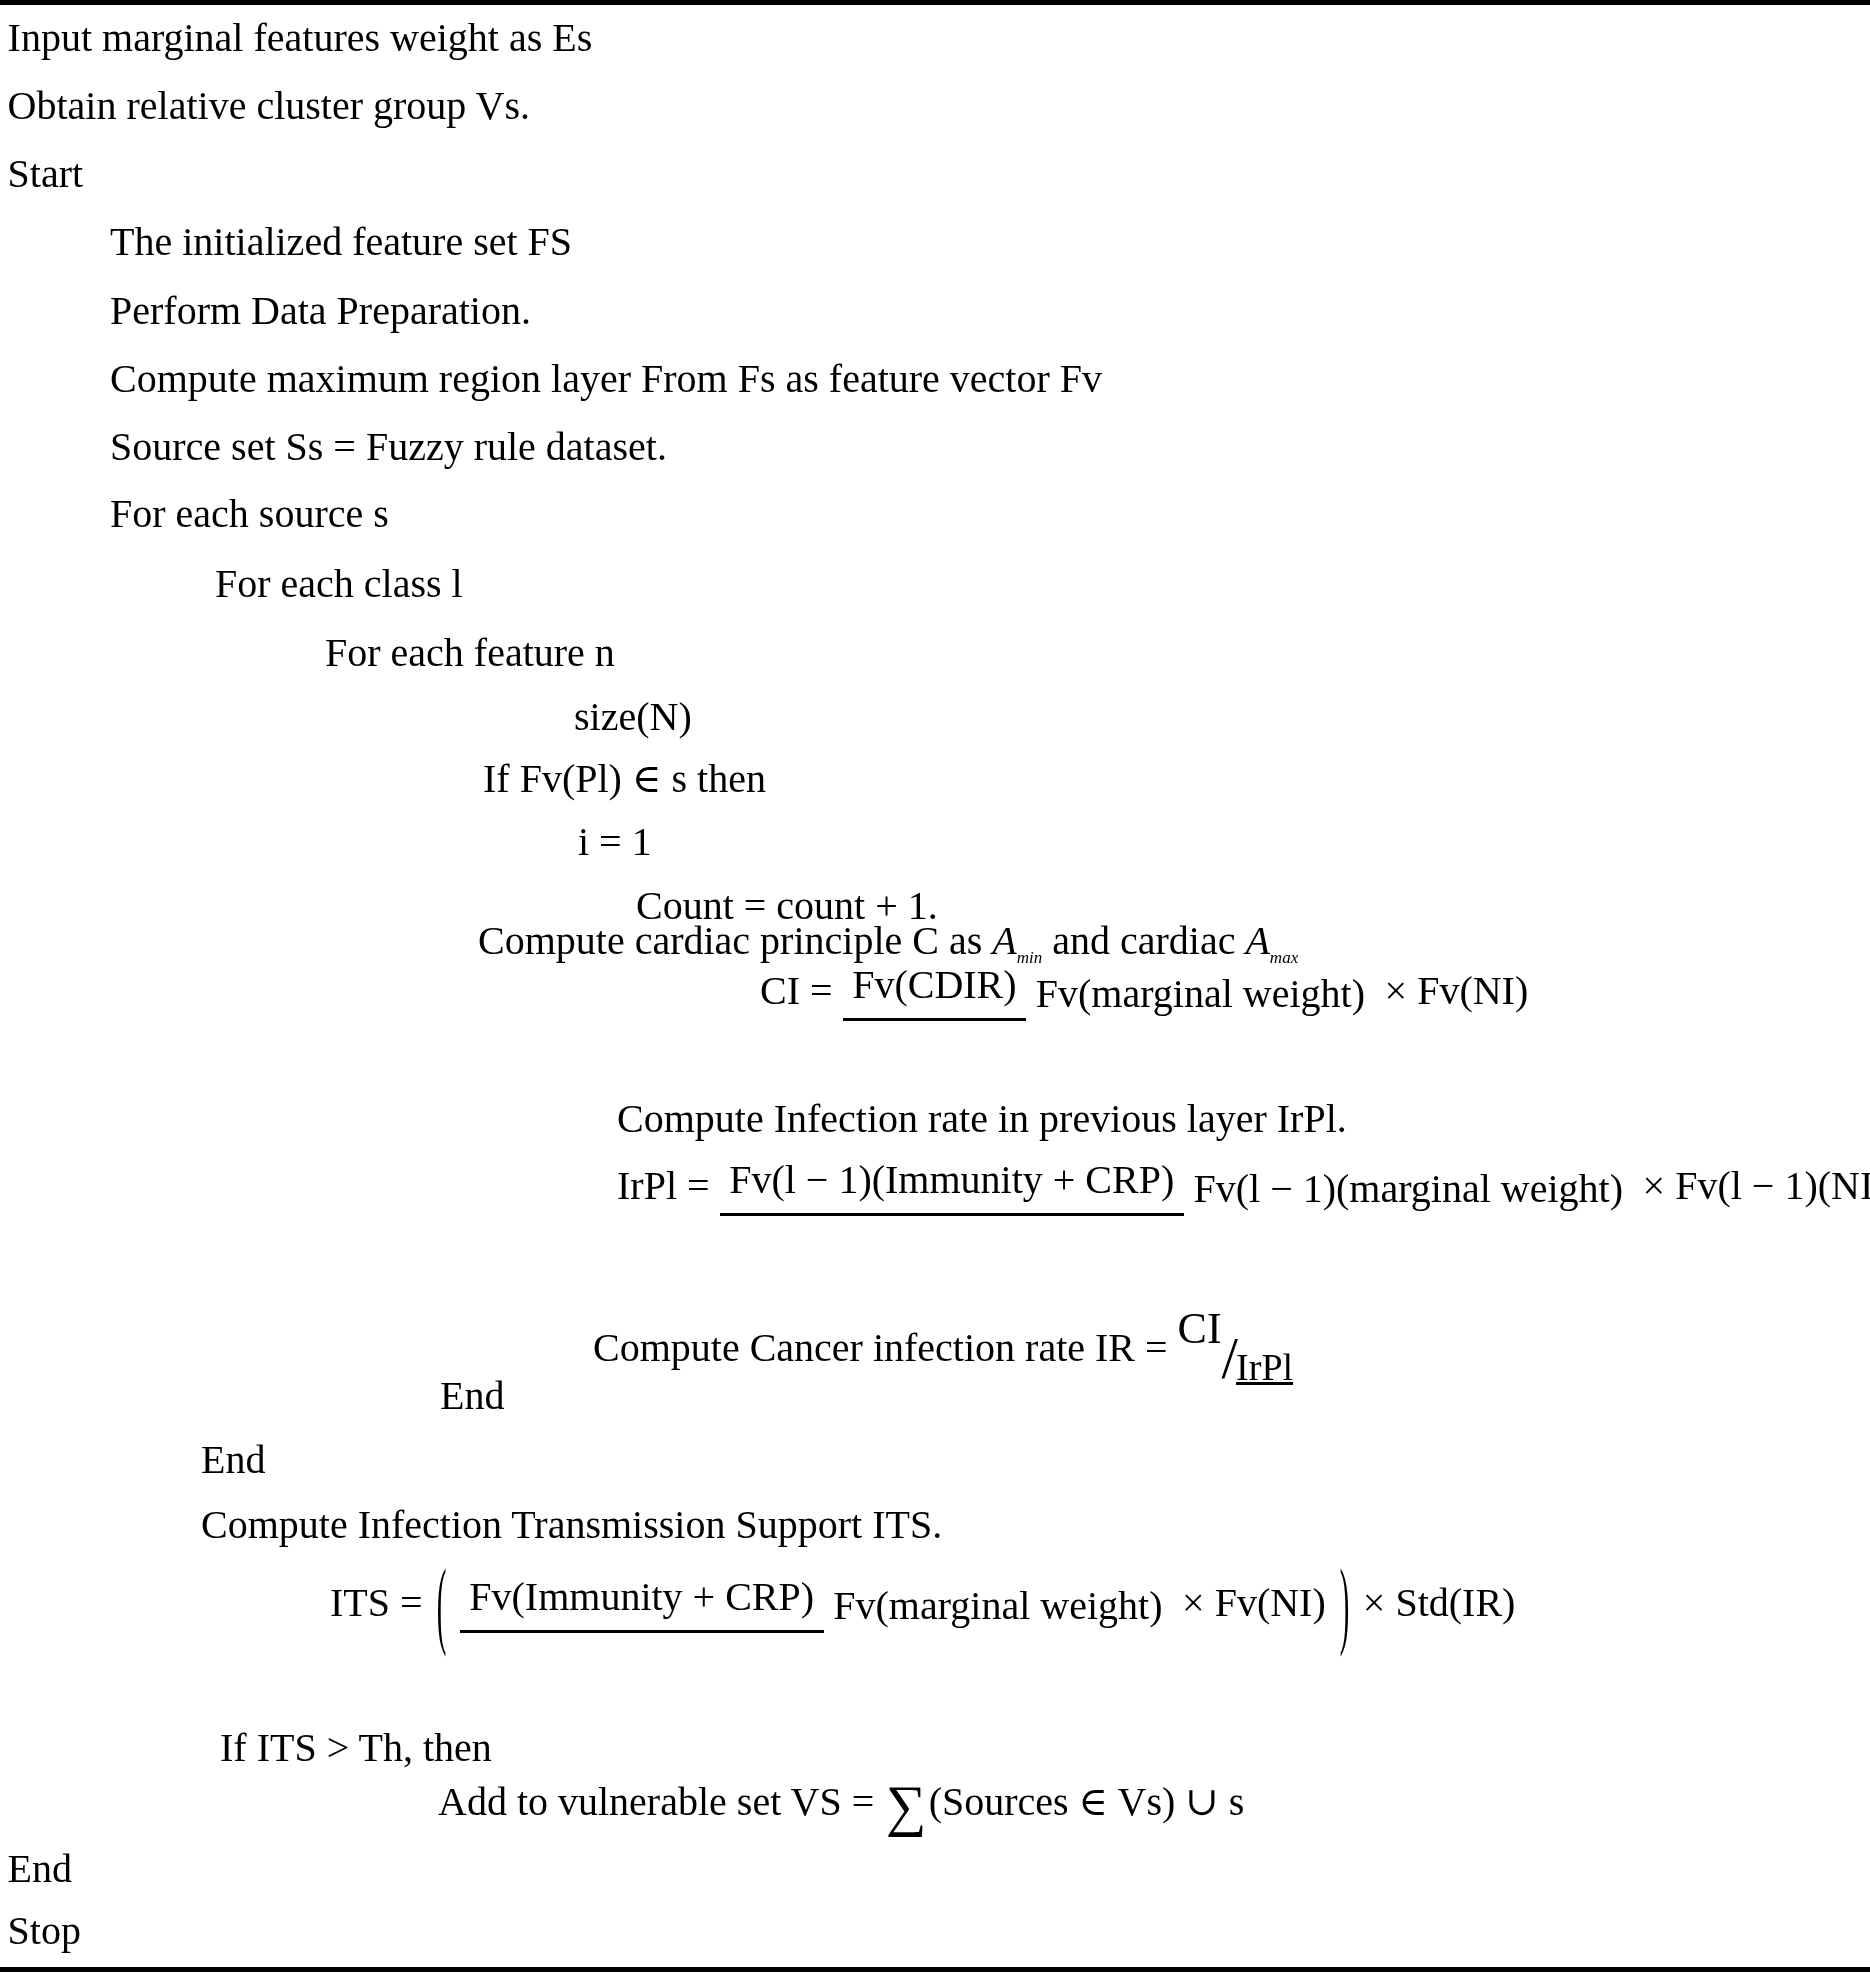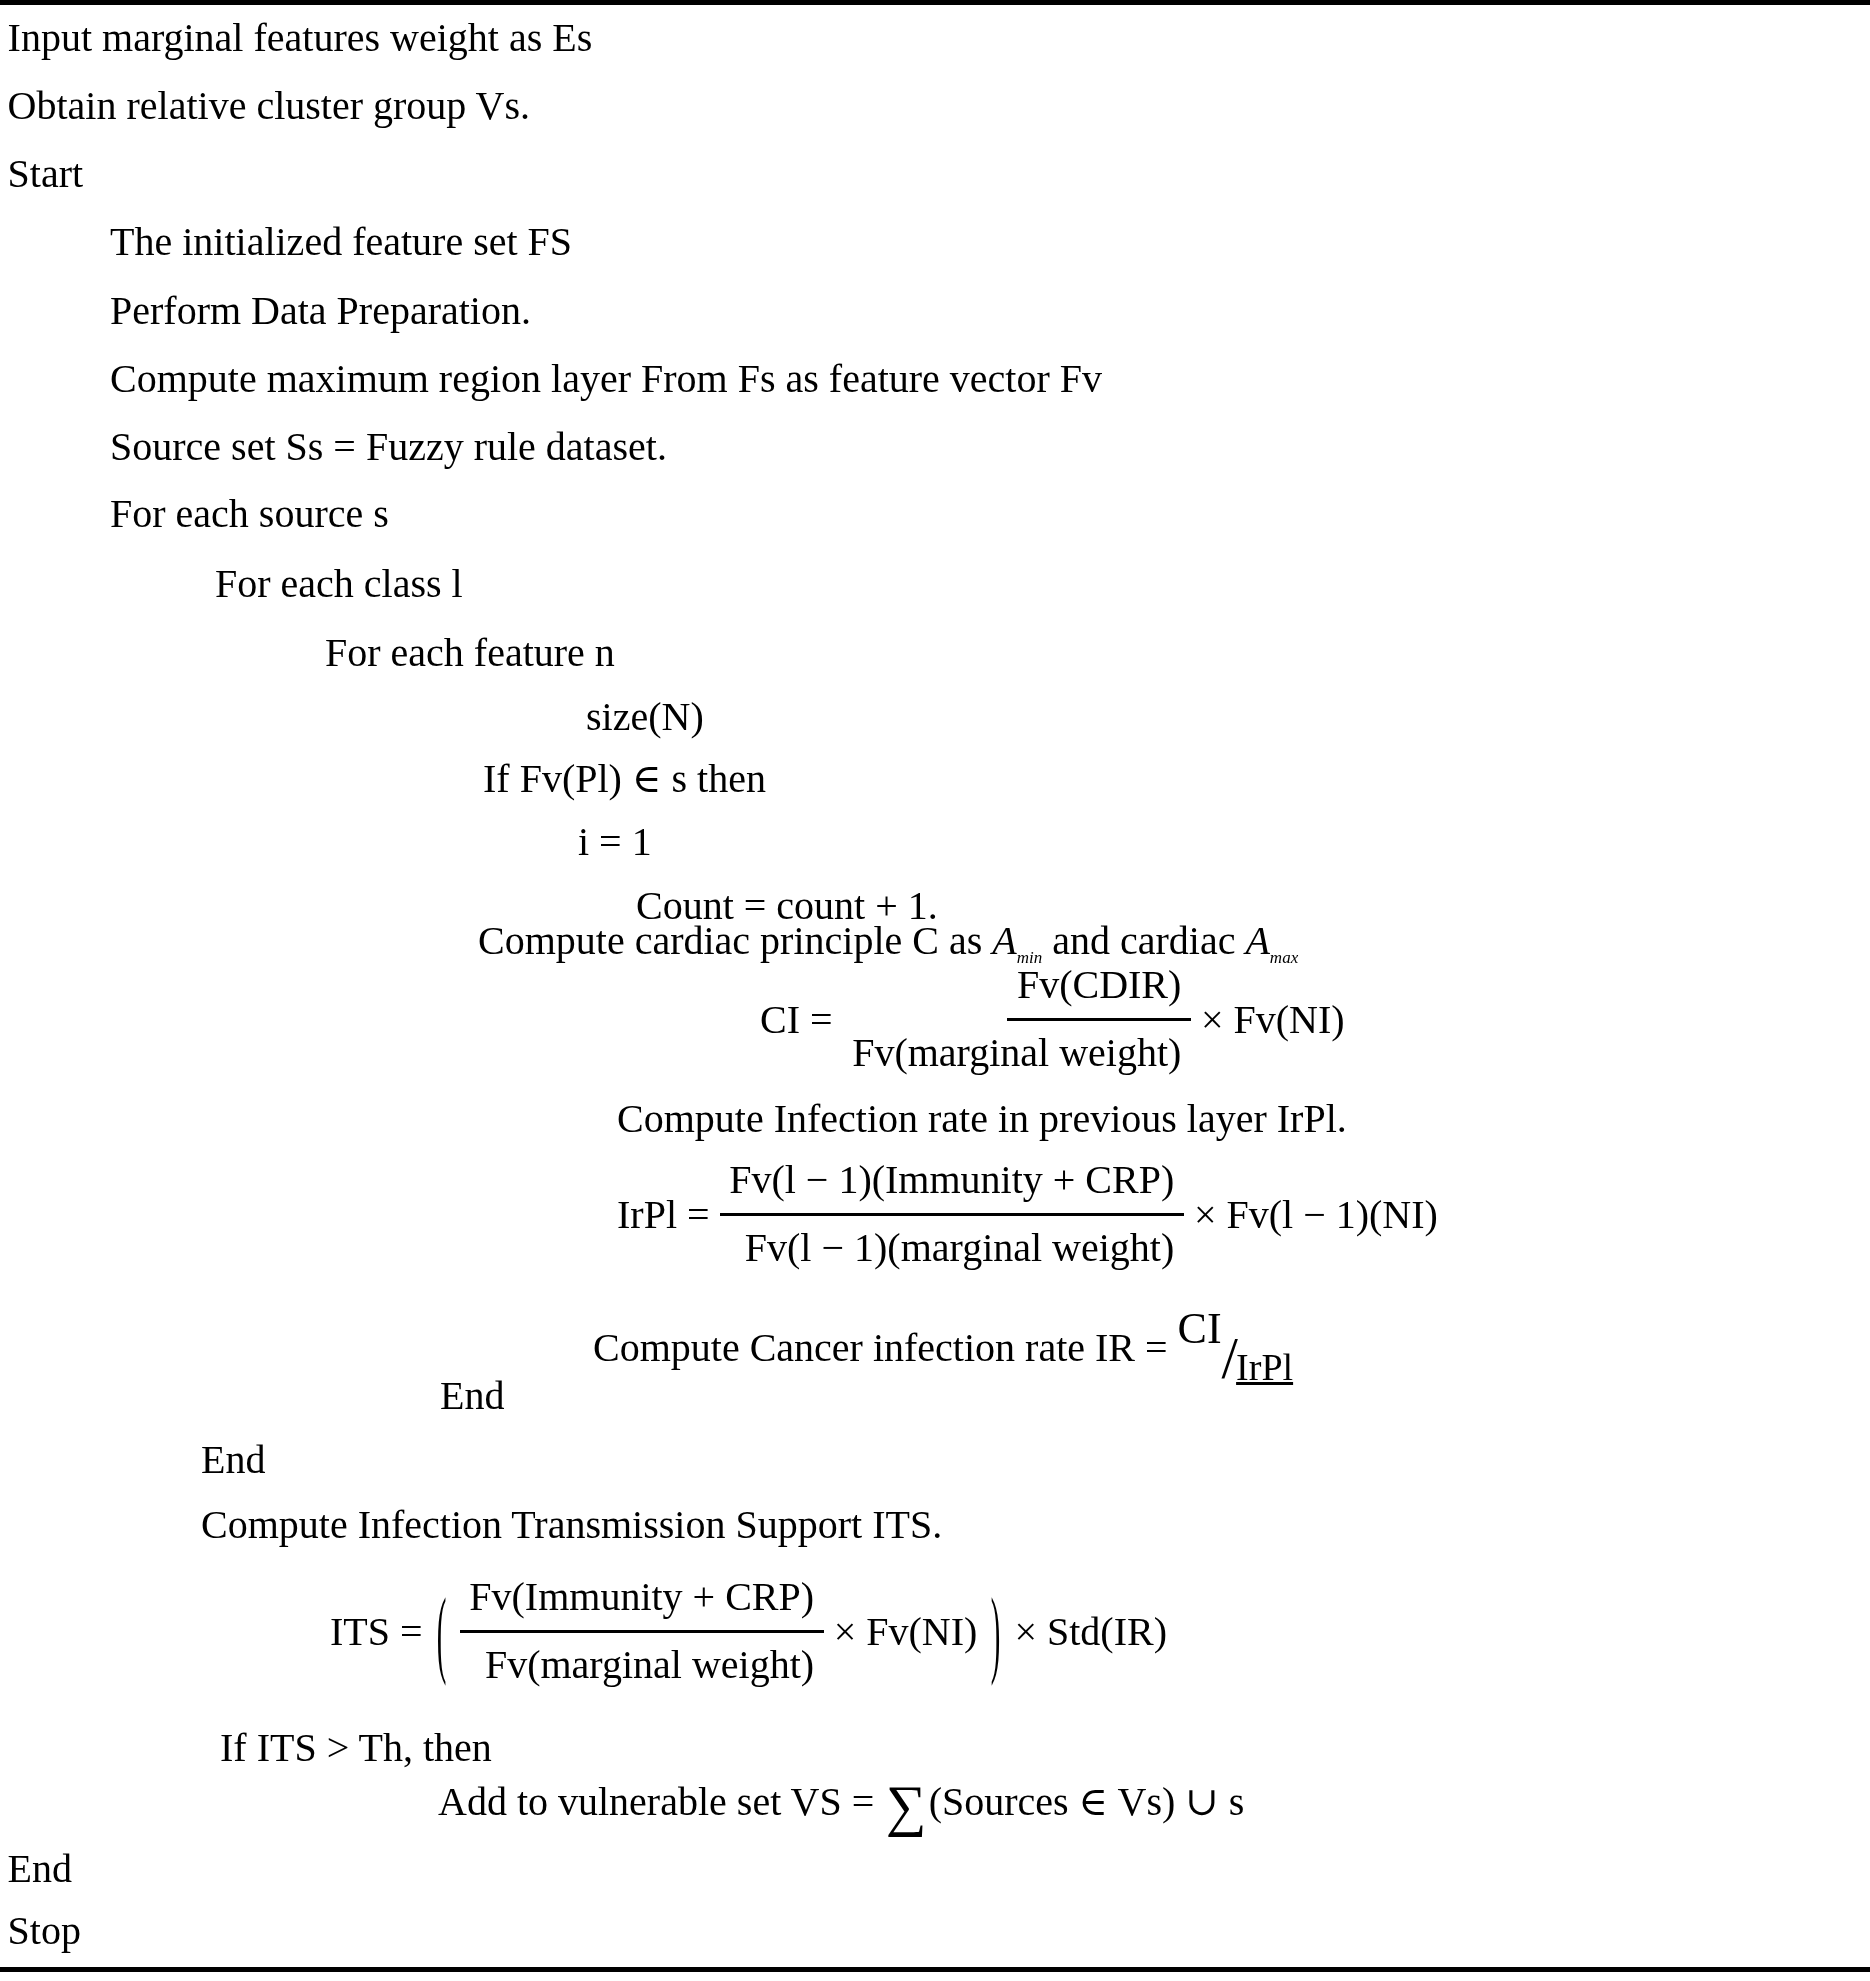--- a/index.html
+++ b/index.html
@@ -30,22 +30,21 @@
   }
   .eq {
     position: absolute;
     display: flex;
     align-items: center;
     gap: 10px;
     white-space: pre;
   }
   .frac {
     display: inline-flex;
-    flex-direction: column;
-    align-items: flex-end;
+    align-items: center;
     text-align: center;
   }
   .frac .num {
     padding: 0 9.6px 7.6px 9.6px;
     border-bottom: 3.8px solid #000000;
     line-height: 50px;
   }
   .frac .den {
     padding: 7.6px 9.6px 0 9.6px;
     line-height: 50px;
@@ -83,21 +82,21 @@
   <div class="line" style="left:7.6px; top:13.4px">Input marginal features weight as Es</div>
   <div class="line" style="left:7.6px; top:81px">Obtain relative cluster group Vs.</div>
   <div class="line" style="left:7.6px; top:149px">Start</div>
   <div class="line" style="left:110px; top:217px">The initialized feature set FS</div>
   <div class="line" style="left:110px; top:286px">Perform Data Preparation.</div>
   <div class="line" style="left:110px; top:354px">Compute maximum region layer From Fs as feature vector Fv</div>
   <div class="line" style="left:110px; top:422px">Source set Ss = Fuzzy rule dataset.</div>
   <div class="line" style="left:110px; top:489px">For each source s</div>
   <div class="line" style="left:215px; top:559px">For each class l</div>
   <div class="line" style="left:325px; top:628px">For each feature n</div>
-  <div class="line" style="left:586px; top:692px">size(N)</div>
+  <div class="line" style="left:574px; top:692px">size(N)</div>
   <div class="line" style="left:483px; top:754px">If Fv(Pl) ∈ s then</div>
   <div class="line" style="left:578px; top:817px">i = 1</div>
   <div class="line" style="left:636px; top:881px">Count = count + 1.</div>
 
   <div class="line" style="left:478px; top:916px"><span>Compute cardiac principle C as </span><span class="var-base">A</span><sub class="var-sub">min</sub><span> and cardiac </span><span class="var-base">A</span><sub class="var-sub">max</sub></div>
 
   <div class="eq" style="left:760px; top:960px">
     <span>CI =</span>
     <span class="frac">
       <span class="num">Fv(CDIR)</span>

